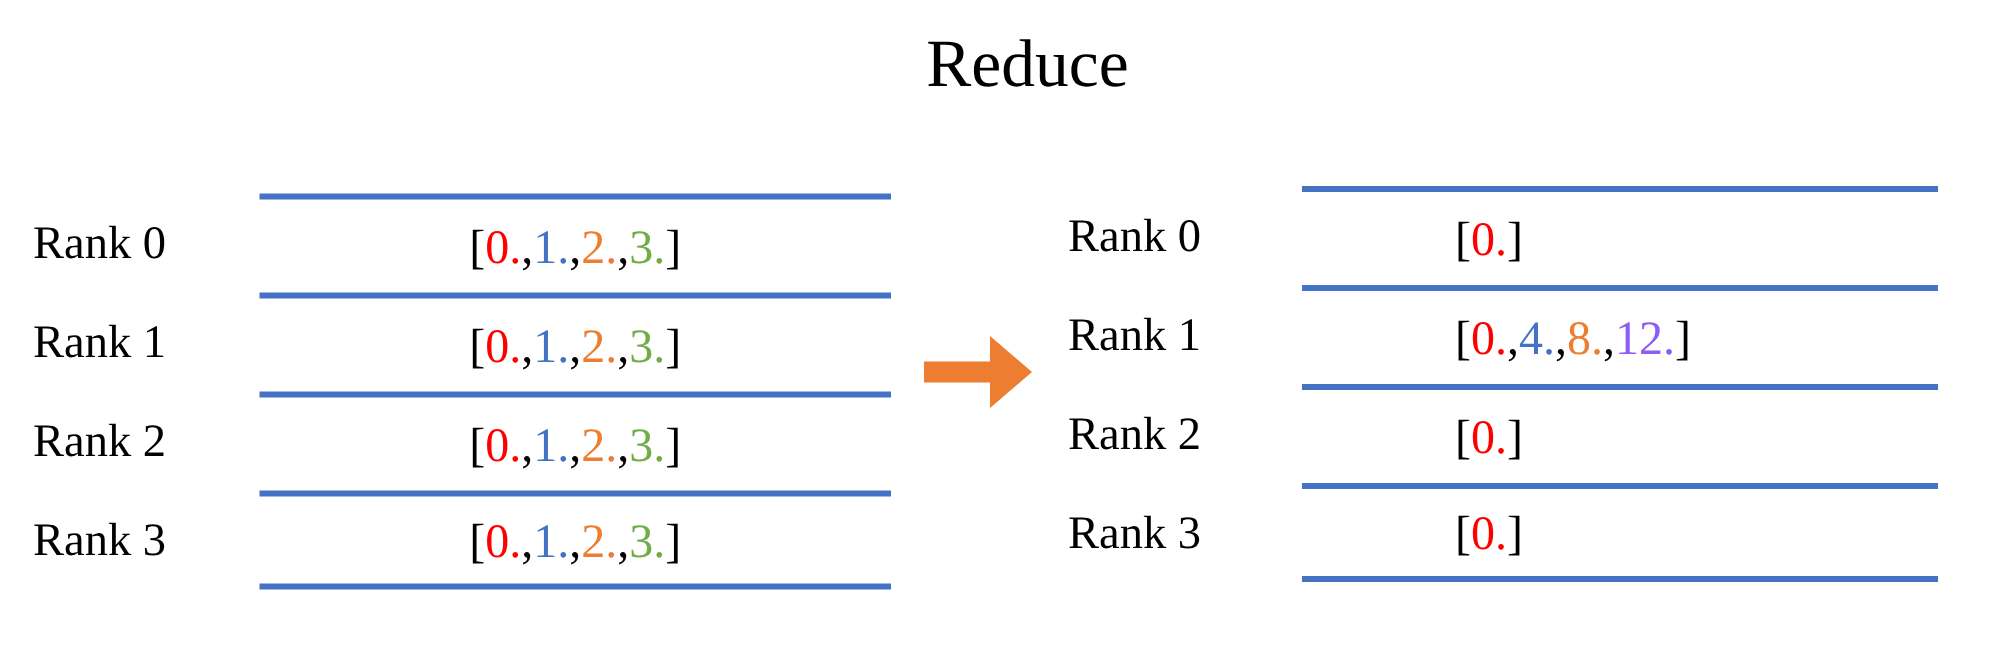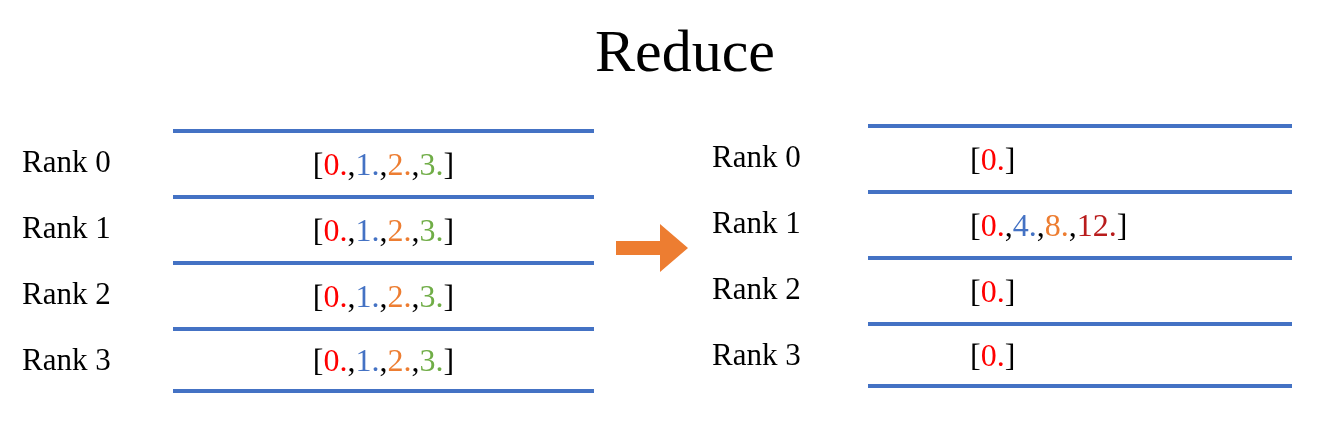--- a/index.html
+++ b/index.html
@@ -13,21 +13,21 @@
     position: relative;
     overflow: hidden;
     font-family: "Liberation Serif", serif;
     color: #000000;
   }
   .figure-title {
     position: absolute;
     top: 18px;
     left: 685px;
     transform: translateX(-50%);
-    font-size: 60px;
+    font-size: 45px;
     line-height: 1.1;
     white-space: nowrap;
   }
   .rank-table {
     position: absolute;
   }
   .rank-table.left  { left: 22px;  top: 129px; }
   .rank-table.right { left: 712px; top: 124px; }
   .rank-row {
     display: flex;
@@ -143,21 +143,21 @@
   <div class="rank-row">
     <div class="rank-label">Rank 1</div>
     <div class="tensor-cell">
         <span style="color: rgb(0, 0, 0);">[</span>
         <span style="color: rgb(255, 0, 0);">0.</span>
         <span style="color: rgb(0, 0, 0);">, </span>
         <span style="color: rgb(68, 114, 196);">4.</span>
         <span style="color: rgb(0, 0, 0);">, </span>
         <span style="color: rgb(237, 125, 49);">8.</span>
         <span style="color: rgb(0, 0, 0);">, </span>
-        <span style="color: #b91c1c; font-family: Liberation Serif, serif;">12.</span>
+        <span style="color: #8b5cf6; font-family: Liberation Serif, serif;">12.</span>
         <span style="color: rgb(0, 0, 0);">]</span>
       </div>
   </div>
   <div class="rank-row">
     <div class="rank-label">Rank 2</div>
     <div class="tensor-cell">
         <span style="color: rgb(0, 0, 0);">[</span>
         <span style="color: rgb(255, 0, 0);">0.</span>
         <span style="color: rgb(0, 0, 0);">]</span>
       </div>

